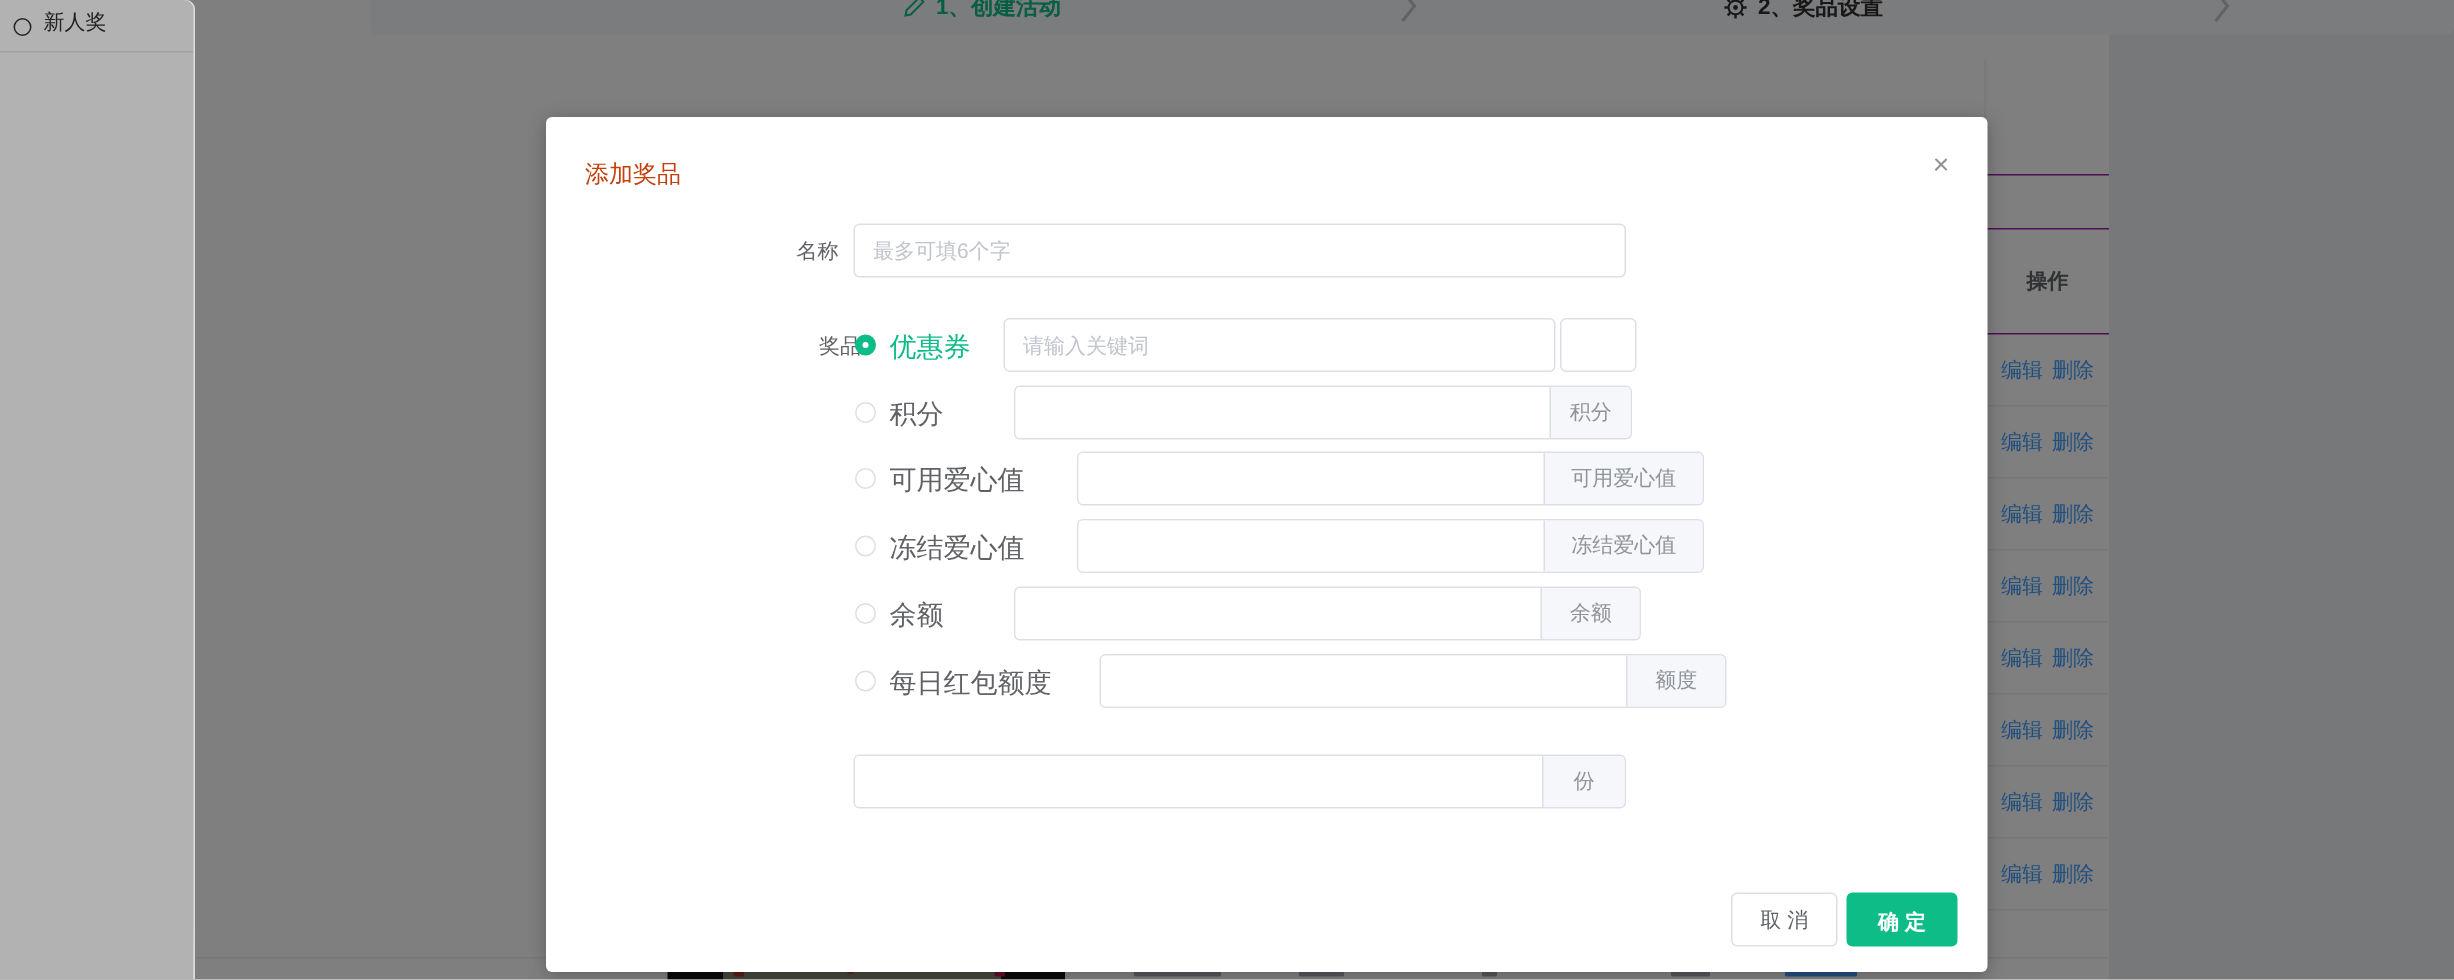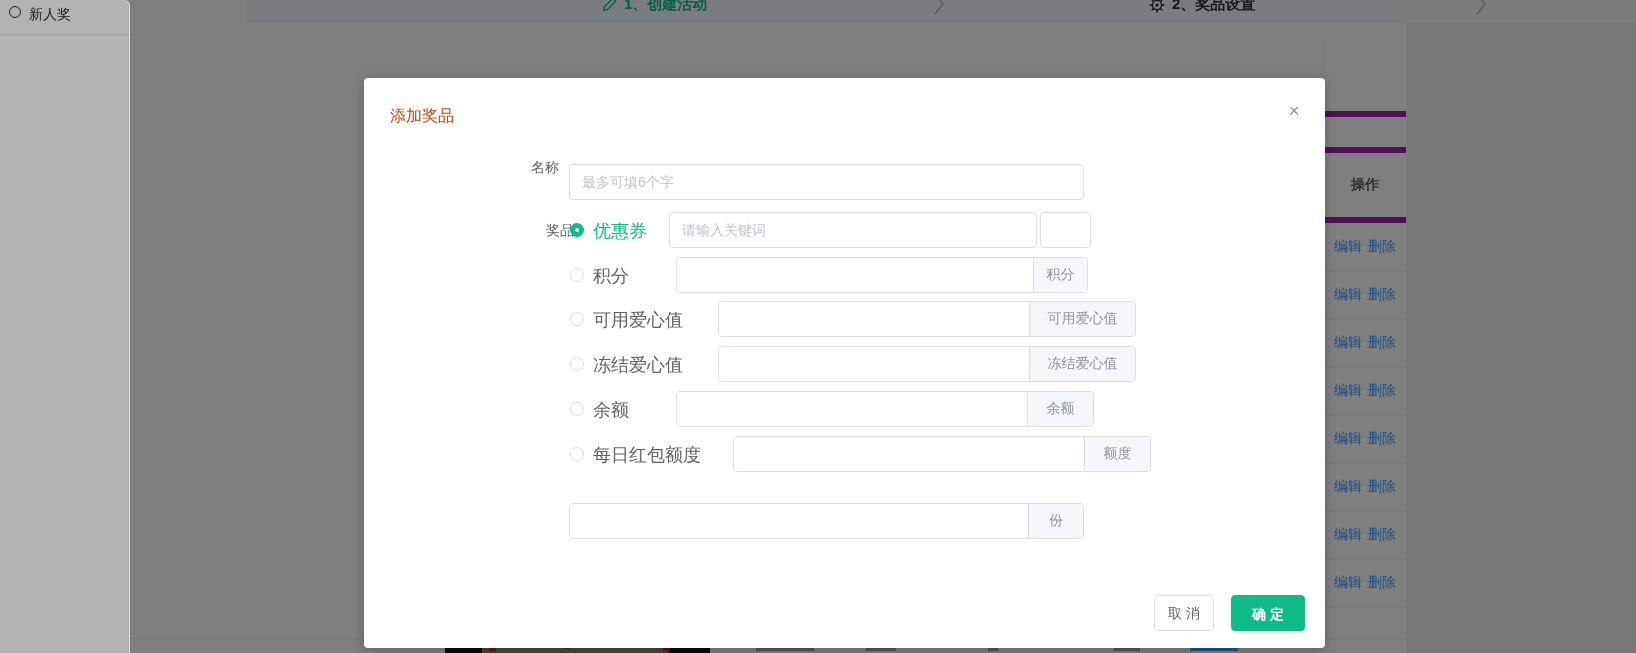--- a/index.html
+++ b/index.html
@@ -17,41 +17,41 @@
     font-size:15px; font-weight:bold; }
   .step svg { display:block; }
   .step-1 { left:355px; color:#0dbc87; }
   .step-2 { left:902px; color:#303133; }
   .chev { position:absolute; top:6px; width:12px; height:24px; }
   .chev-1 { left:686px; } .chev-2 { left:1228px; }
 
   
   .bg-col { position:absolute; left:1323px; top:40px; width:83px; height:567px;
     border-left:1px solid #ebeef5; background:#fff; font-size:14px; }
-  .bg-cell { border-bottom:6px solid #a21caf; display:flex; align-items:center; justify-content:center; }
+  .bg-cell { border-bottom:1px solid #a21caf; display:flex; align-items:center; justify-content:center; }
   .bg-cell.empty1 { height:77px; }
   .bg-cell.empty2 { height:36px; }
   .bg-cell.head { height:70px; color:#606266; font-weight:bold; }
   .bg-row { height:48px; border-bottom:1px solid #ebeef5; display:flex; align-items:center;
     justify-content:center; gap:6px; color:#409eff; }
 
   
   .bg-bottomrow { position:absolute; left:130px; right:230px; top:638px; height:15px;
     background:#fff; border-top:1px solid #ebeef5; }
   .thumb { position:absolute; left:315px; top:2px; width:265px; height:13px;
     background:linear-gradient(90deg,#151515 0 14%,#8b8d74 14% 84%,#151515 84% 100%); }
   .thumb i { position:absolute; top:3px; width:7px; height:7px; display:block; }
   .blob { position:absolute; top:6px; height:6px; background:#a9adb3; border-radius:1px; }
   .blob.blue { background:#409eff; }
 
   
   .sidebar { position:absolute; left:0; top:0; width:130px; height:653px; background:#fff;
     border-right:1px solid #ddd; border-top-right-radius:6px; z-index:12; }
   .sidebar-dim { position:absolute; inset:0; background:rgba(0,0,0,0.30); border-top-right-radius:6px; }
-  .side-item { position:absolute; left:9px; top:6px; display:flex; align-items:flex-start; gap:8px;
+  .side-item { position:absolute; left:9px; top:6px; display:flex; align-items:flex-end; gap:8px;
     font-size:14px; color:#303133; }
   .side-radio { width:12px; height:12px; border:1.5px solid #303133; border-radius:50%; background:#fff; }
   .side-divider { position:absolute; left:0; right:0; top:34px; border-top:1px solid #e4e7ed; }
 
   
   .overlay { position:absolute; inset:0; background:rgba(0,0,0,0.5); z-index:10; }
 
   
   .modal { position:absolute; left:364px; top:78px; width:961px; height:570px; background:#fff;
     border-radius:4px; box-shadow:0 2px 12px rgba(0,0,0,.25); z-index:20; font-size:14px; color:#606266; }
@@ -79,21 +79,21 @@
   .radio.on::after { content:""; position:absolute; left:4px; top:4px; width:4px; height:4px;
     border-radius:50%; background:#fff; }
   .ropt { position:absolute; font-size:18px; color:#606266; line-height:16px; }
   .ropt.sel { color:#0dbc87; }
 
   .empty-addon { position:absolute; width:51px; height:36px; border:1px solid #dcdfe6;
     border-radius:4px; background:#fff; }
 
   .btn { position:absolute; height:36px; border-radius:4px; font-size:14px; text-align:center;
     line-height:34px; cursor:pointer; font-family:inherit; }
-  .btn-cancel { left:790px; top:517px; width:60px; background:#fff; border:1px solid #dcdfe6; color:#606266; }
+  .btn-cancel { left:790px; top:517px; width:71px; background:#fff; border:1px solid #dcdfe6; color:#606266; }
   .btn-confirm { left:867px; top:517px; width:74px; background:#0dbc87; border:1px solid #0dbc87;
     color:#fff; font-weight:bold; line-height:36px; }
 </style>
 </head>
 <body>
 
 <div class="stage">
 
   <div class="page">
     <div class="page-right"></div>
@@ -192,21 +192,21 @@
     </div>
     <div class="side-divider"></div>
     <div class="sidebar-dim"></div>
   </div>
 
   <div class="modal">
     <div class="m-title">添加奖品</div>
     <div class="m-close">×</div>
 
     <div class="lbl" style="left:25px;top:71px;">名称</div>
-    <div class="ibox" style="left:205px;top:86px;width:515px;border-radius:18px;">
+    <div class="ibox" style="left:205px;top:71px;width:515px;border-radius:18px;">
       <input class="ipt" type="text" placeholder="最多可填6个字" style="">
     </div>
 
     <div class="lbl" style="left:40px;top:134px;">奖品</div>
     <span class="radio on" style="left:206px;top:145px;"></span>
     <span class="ropt sel" style="left:229px;top:145px;">优惠券</span>
     <div class="ibox" style="left:305px;top:134px;width:368px;">
       <input class="ipt" type="text" placeholder="请输入关键词" style="">
     </div>
     <div class="empty-addon" style="left:676px;top:134px;"></div>

